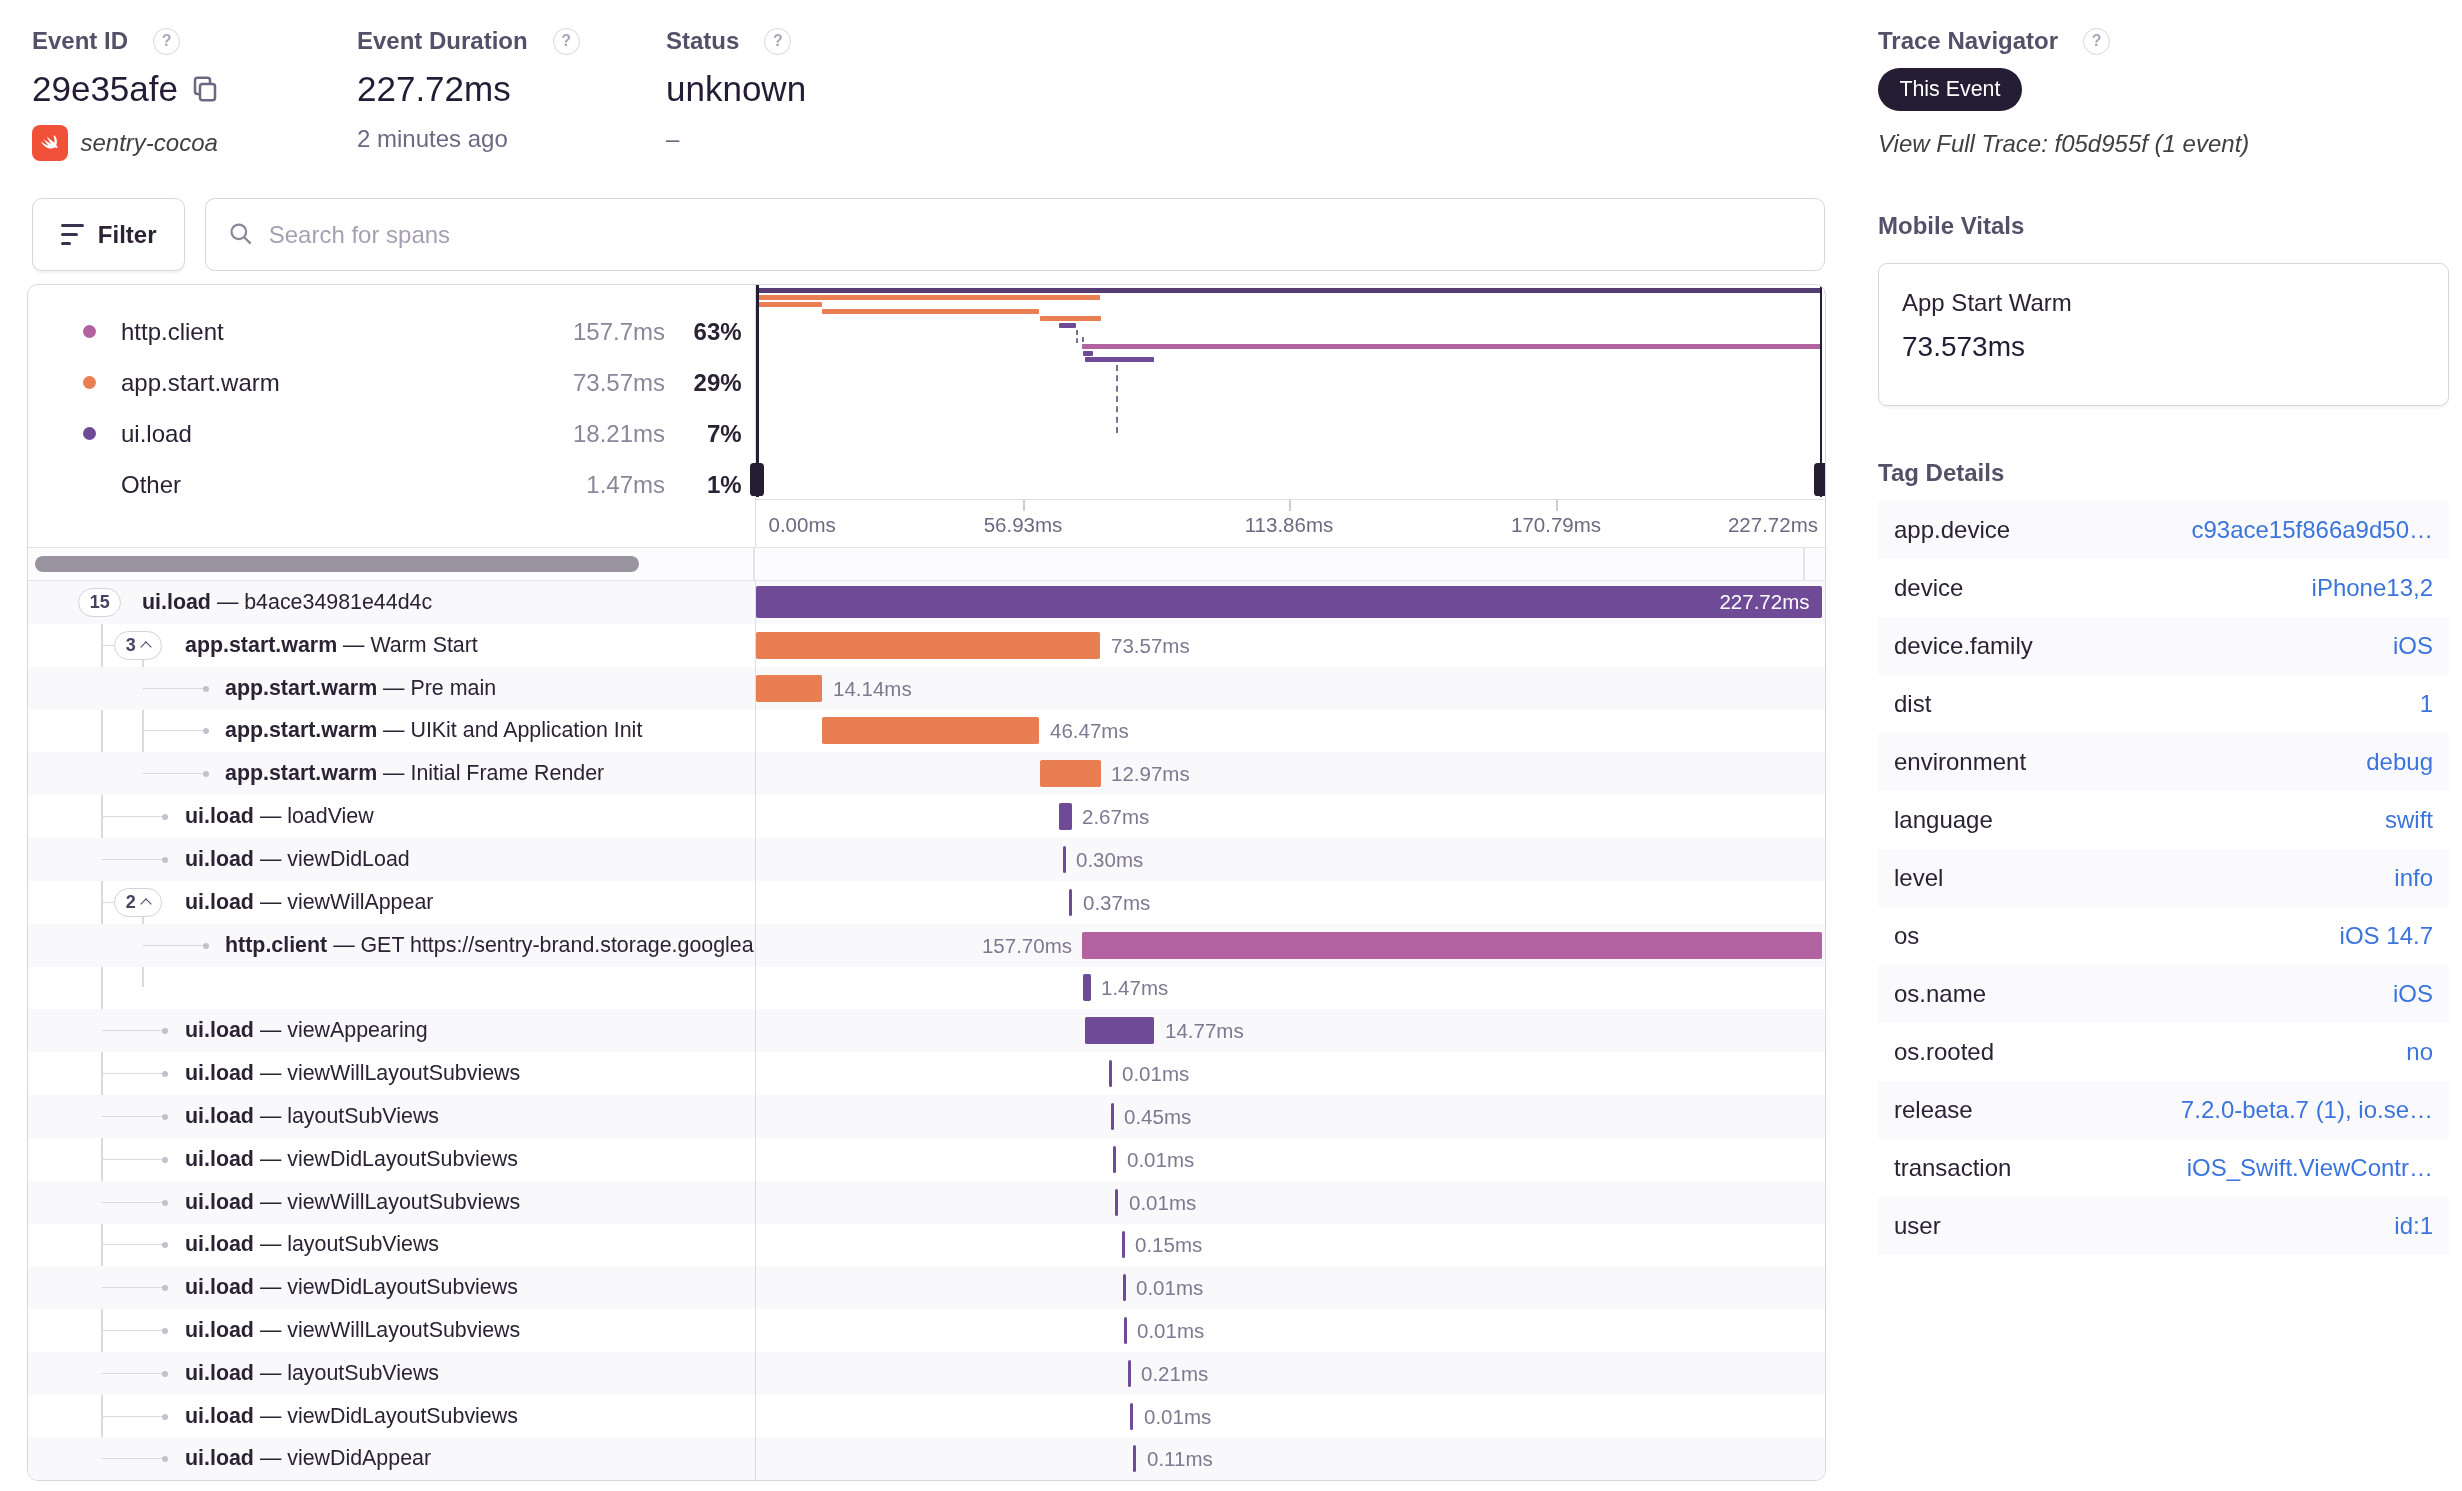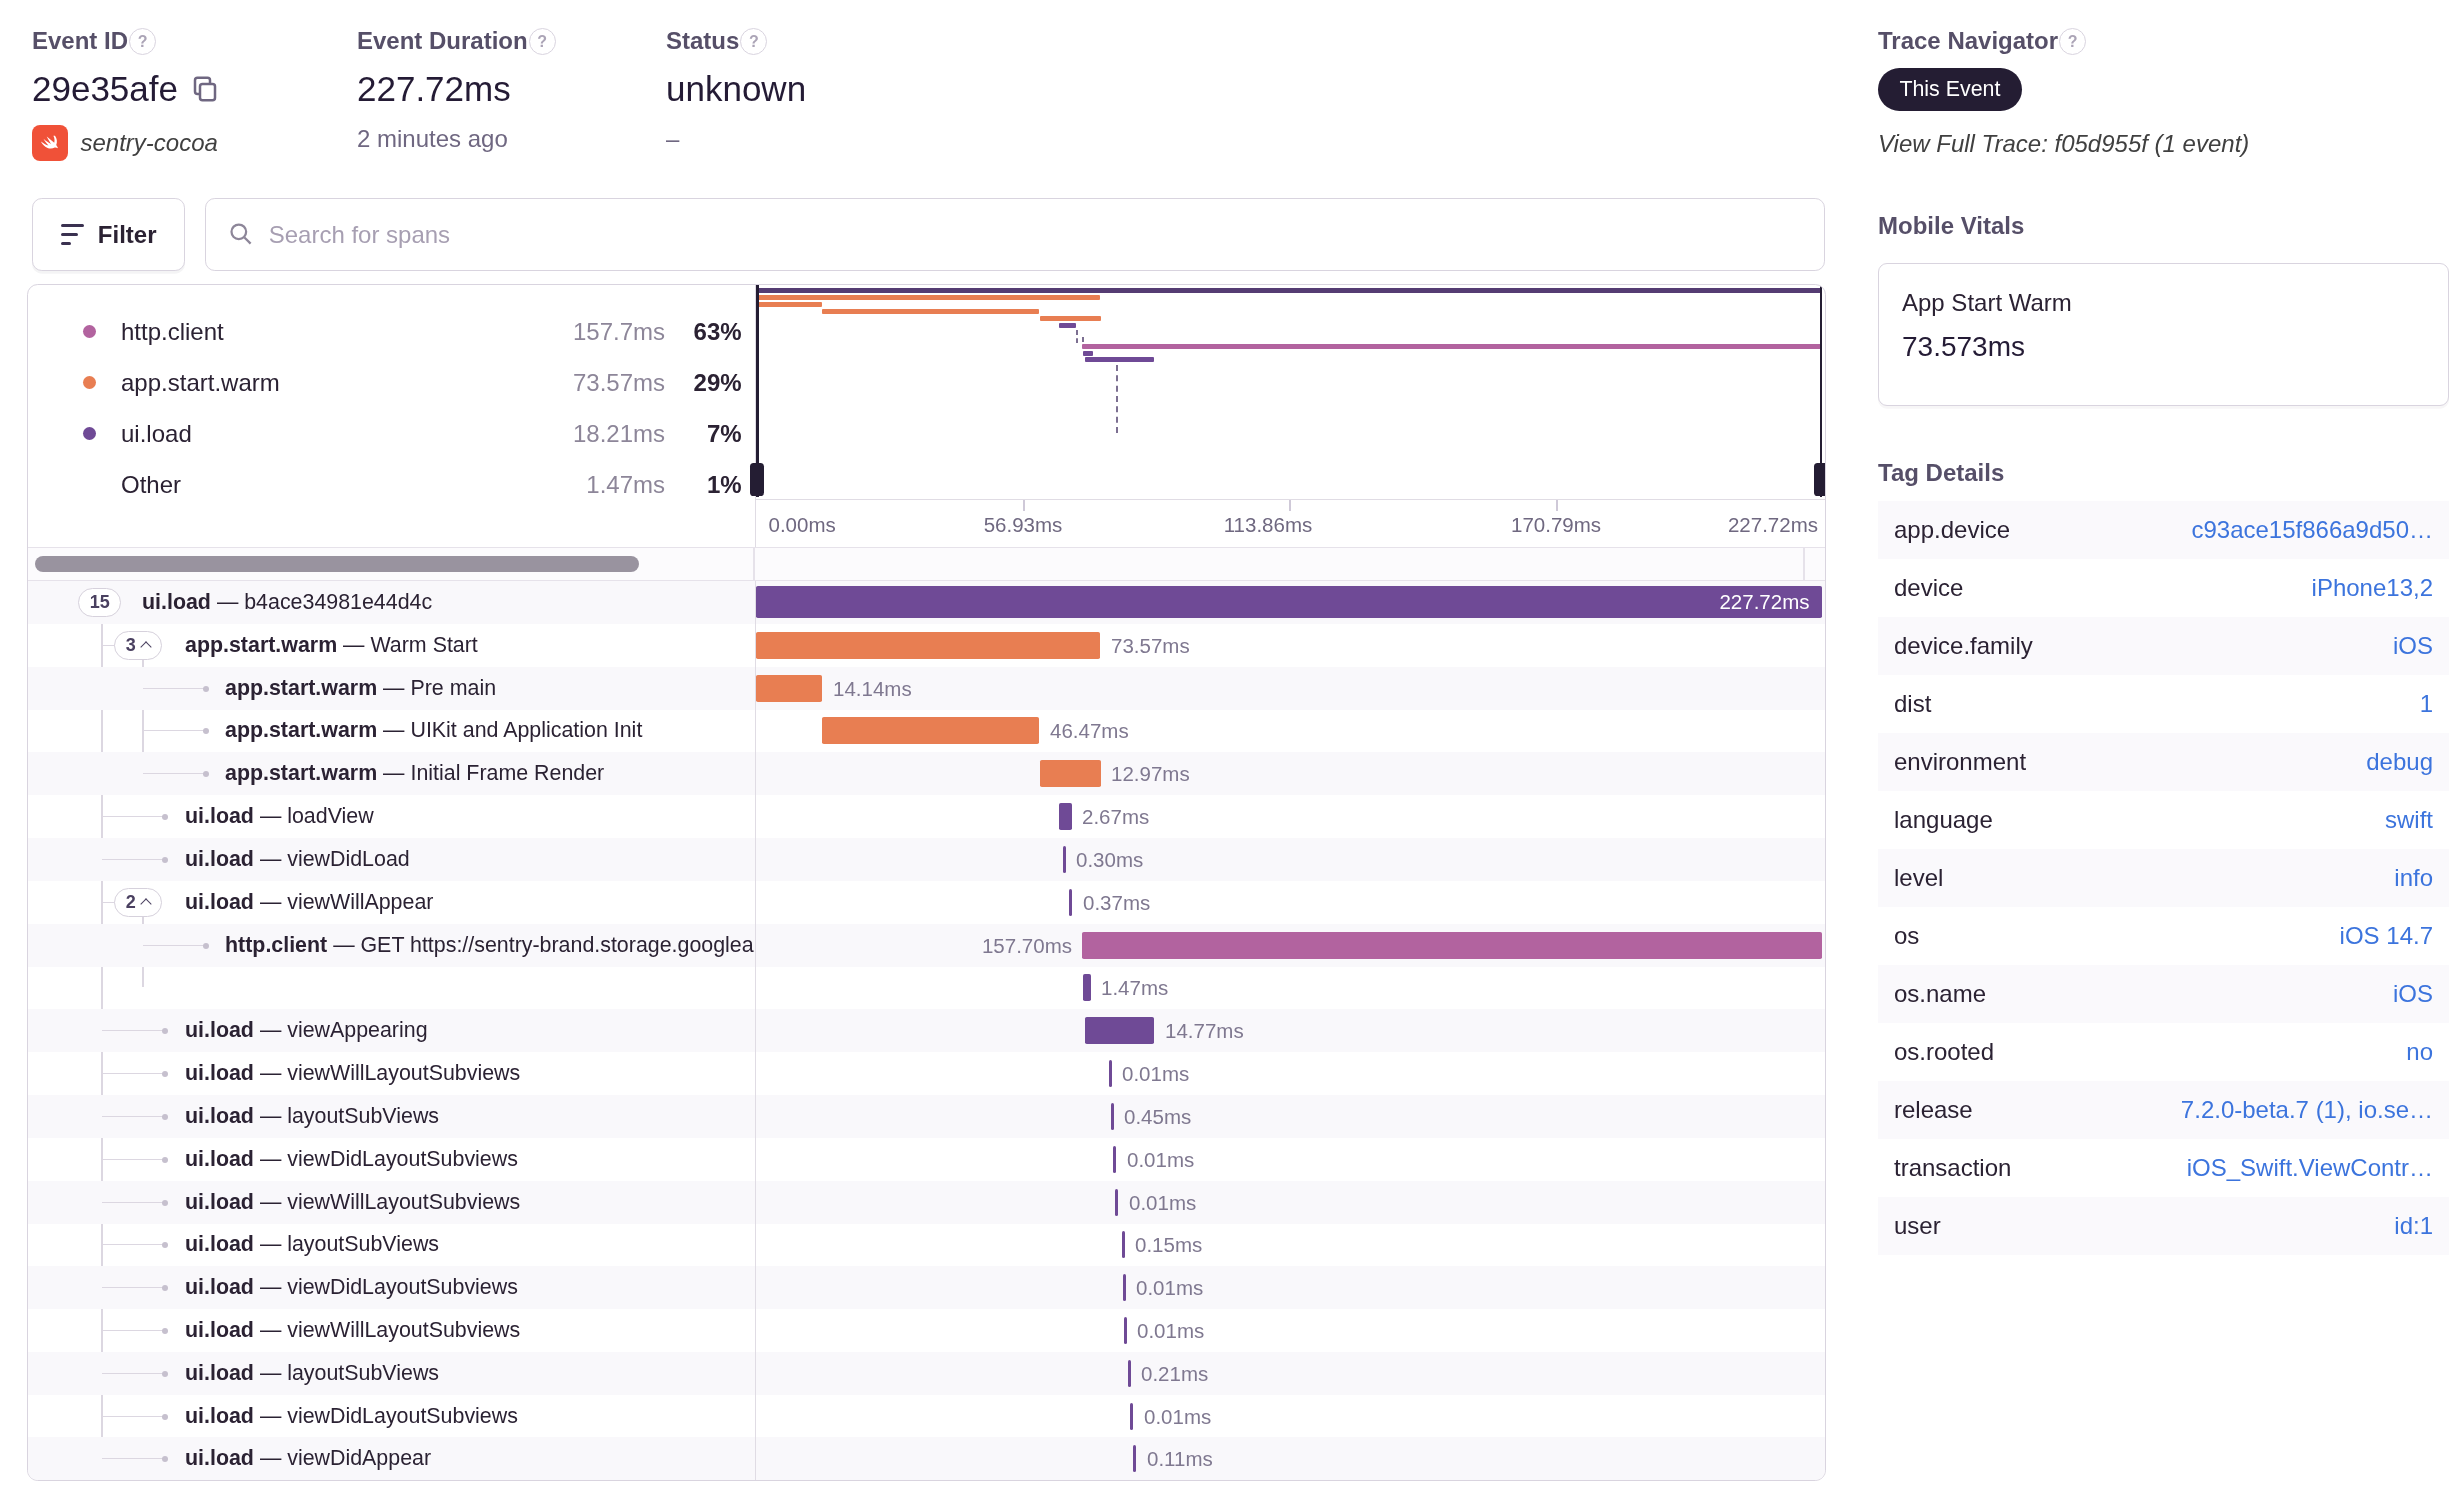--- a/index.html
+++ b/index.html
@@ -2,21 +2,21 @@
 <html style="font-size:14.3px"><head>
 <meta charset="utf-8">
 <style>
   * { margin:0; padding:0; box-sizing:border-box; }
   html,body { width:2462px; height:1492px; background:#fff; overflow:hidden;
     font-family:"Liberation Sans","DejaVu Sans",sans-serif; color:#2b2233; }
   .abs { position:absolute; }
 
   
   .hgroup { position:absolute; top:27px; }
-  .hlabel-row { display:flex; align-items:flex-end; gap:1px; }
+  .hlabel-row { display:flex; align-items:center; gap:25px; }
   .hlabel { font-size:24px; font-weight:700; color:#564f68; }
   .help { width:27px; height:27px; border-radius:50%; border:1.8px solid #d9d4df;
     color:#aba4b6; font-size:16px; font-weight:700; display:flex; align-items:center;
     justify-content:center; }
   .hvalue { font-size:35px; font-weight:500; color:#241b35; margin-top:14.3px;
     display:flex; align-items:center; gap:12.5px; }
   .hsub { font-size:24px; color:#6f6781; margin-top:16px; display:flex; align-items:center; gap:12.5px; }
   .proj-link, .blue { color:#404040;font-style:italic; }
   .swift-ic { width:36px; height:36px; border-radius:8px; background:#f05138;
     display:flex; align-items:center; justify-content:center; }
@@ -224,21 +224,21 @@
     <div class="mm-line" style="left:0"></div>
     <div class="mm-line" style="right:3.6px"></div>
     <div class="mm-grip" style="left:-6.2px"></div>
     <div class="mm-grip" style="right:-1.8px"></div>
     <div id="mm-axis">
         <div class="ax-tick" style="left: 267px;"></div>
         <div class="ax-tick" style="left: 533px;"></div>
         <div class="ax-tick" style="left: 800px;"></div>
         <div class="ax-lab" style="left: 12.5px;">0.00ms</div>
         <div class="ax-lab" style="left: 267px; transform: translateX(-50%);">56.93ms</div>
-        <div class="ax-lab" style="left: 512px; transform: translateX(-50%);">113.86ms</div>
+        <div class="ax-lab" style="left: 533px; transform: translateX(-50%);">113.86ms</div>
         <div class="ax-lab" style="left: 800px; transform: translateX(-50%);">170.79ms</div>
         <div class="ax-lab" style="right: 9px;">227.72ms</div>
       </div>
   </div>
 
   <div id="scroll-strip">
     <div id="scroll-thumb"></div>
     <div class="strip-div" style="left:725px"></div>
     <div class="strip-div" style="left:1775px"></div>
   </div>

